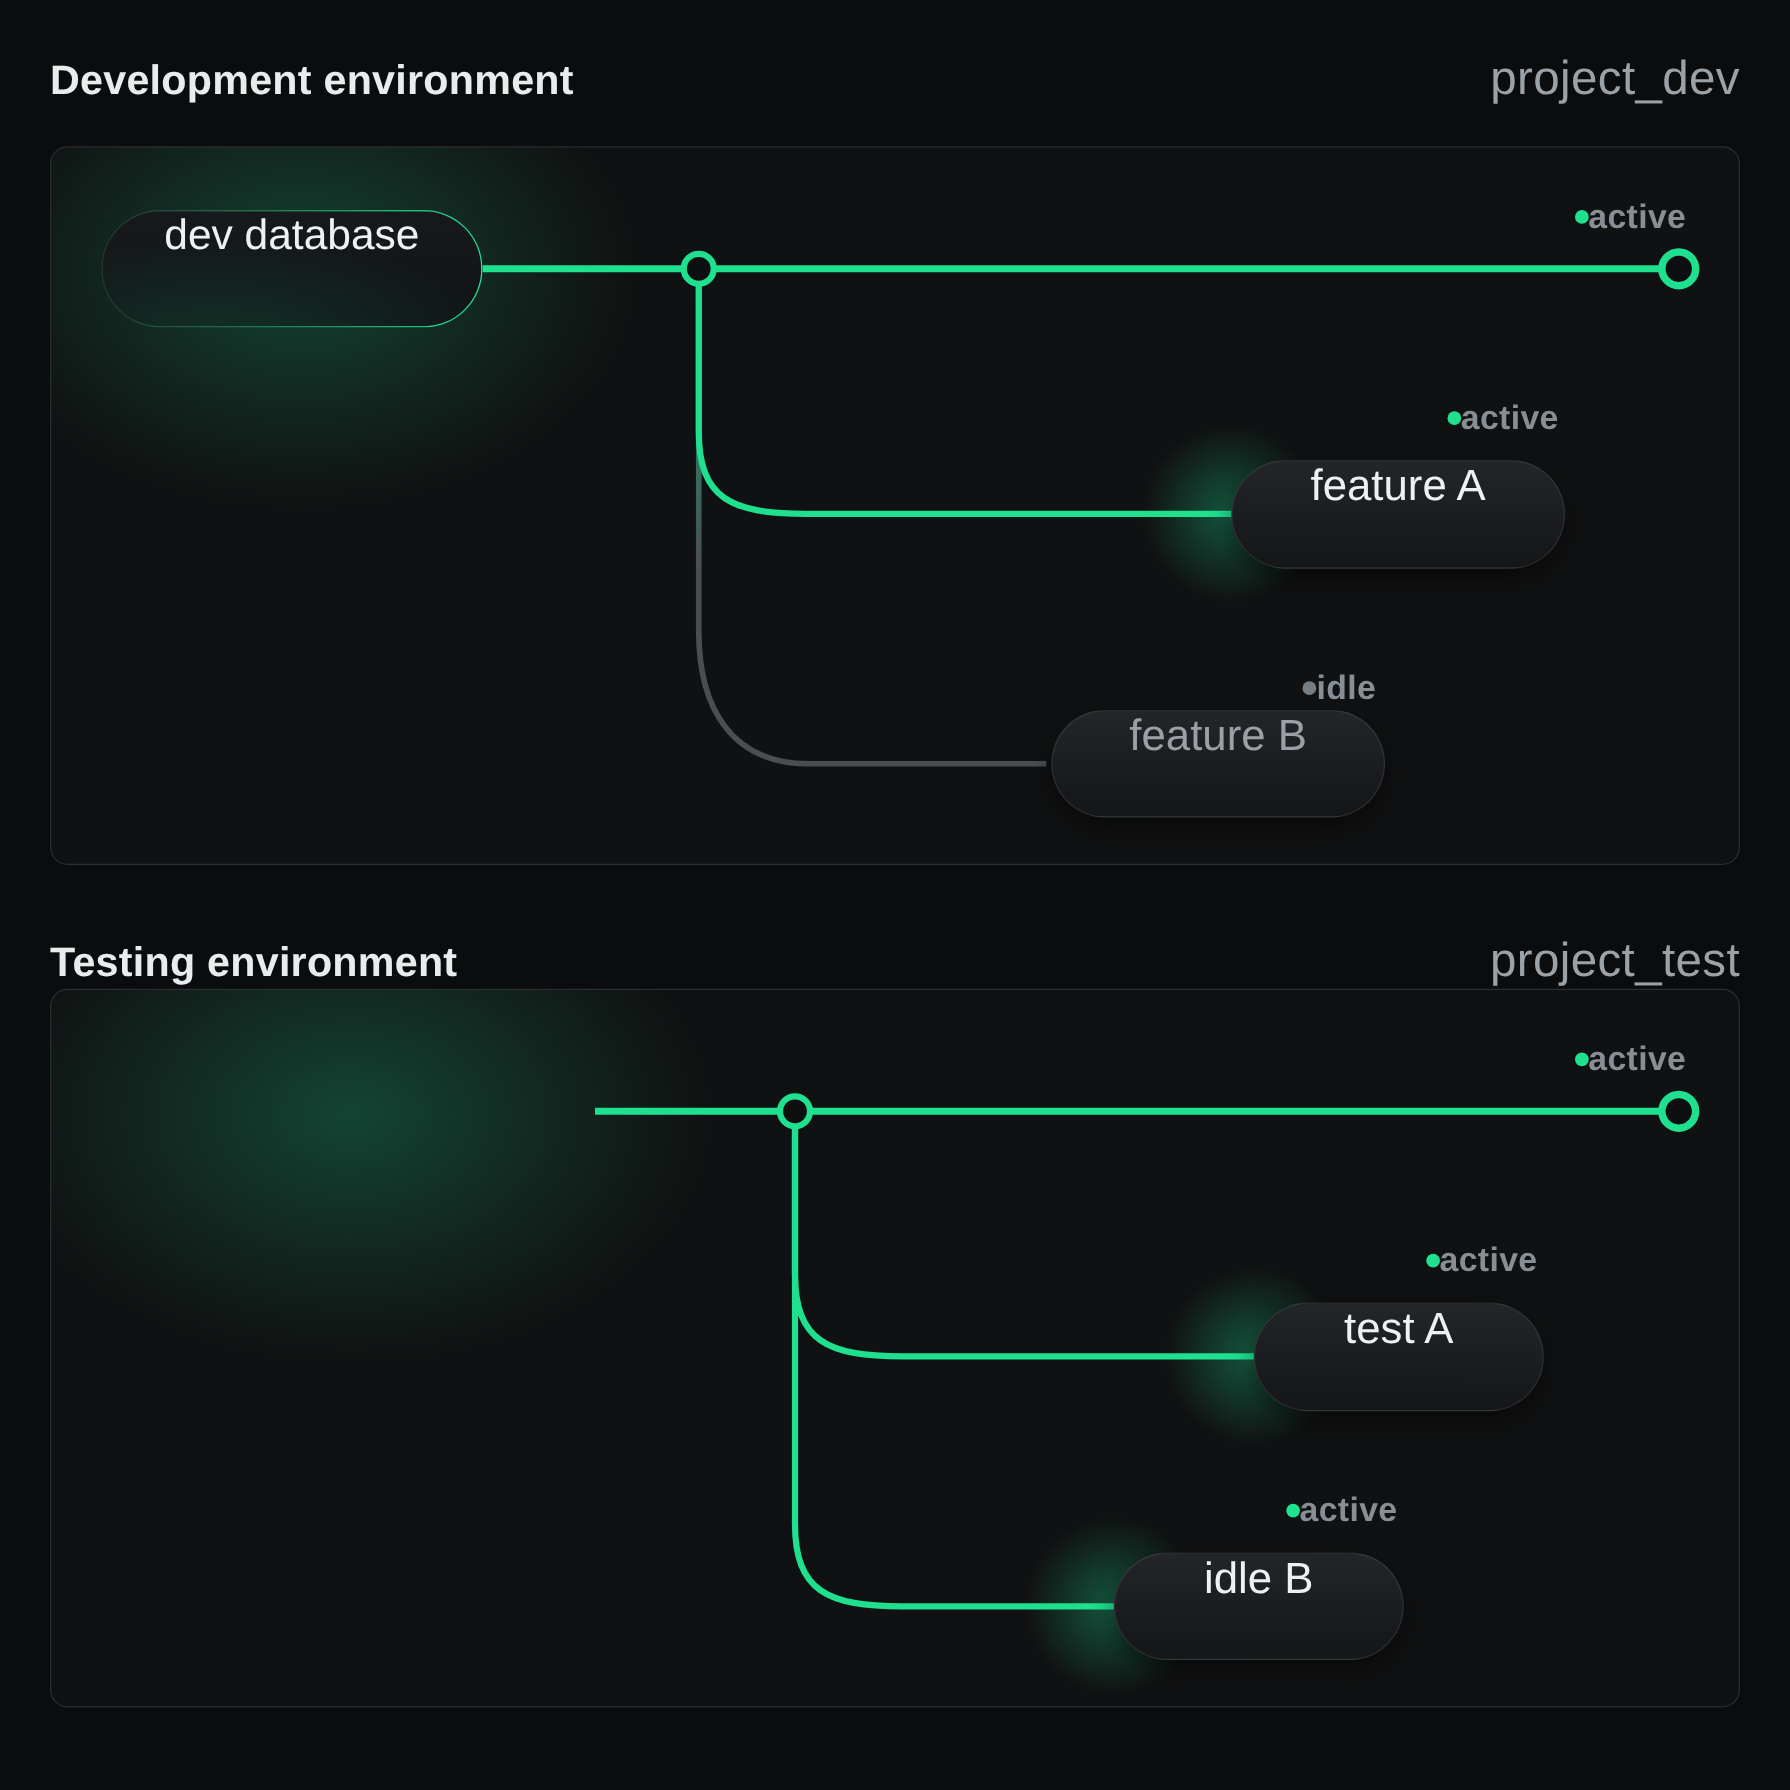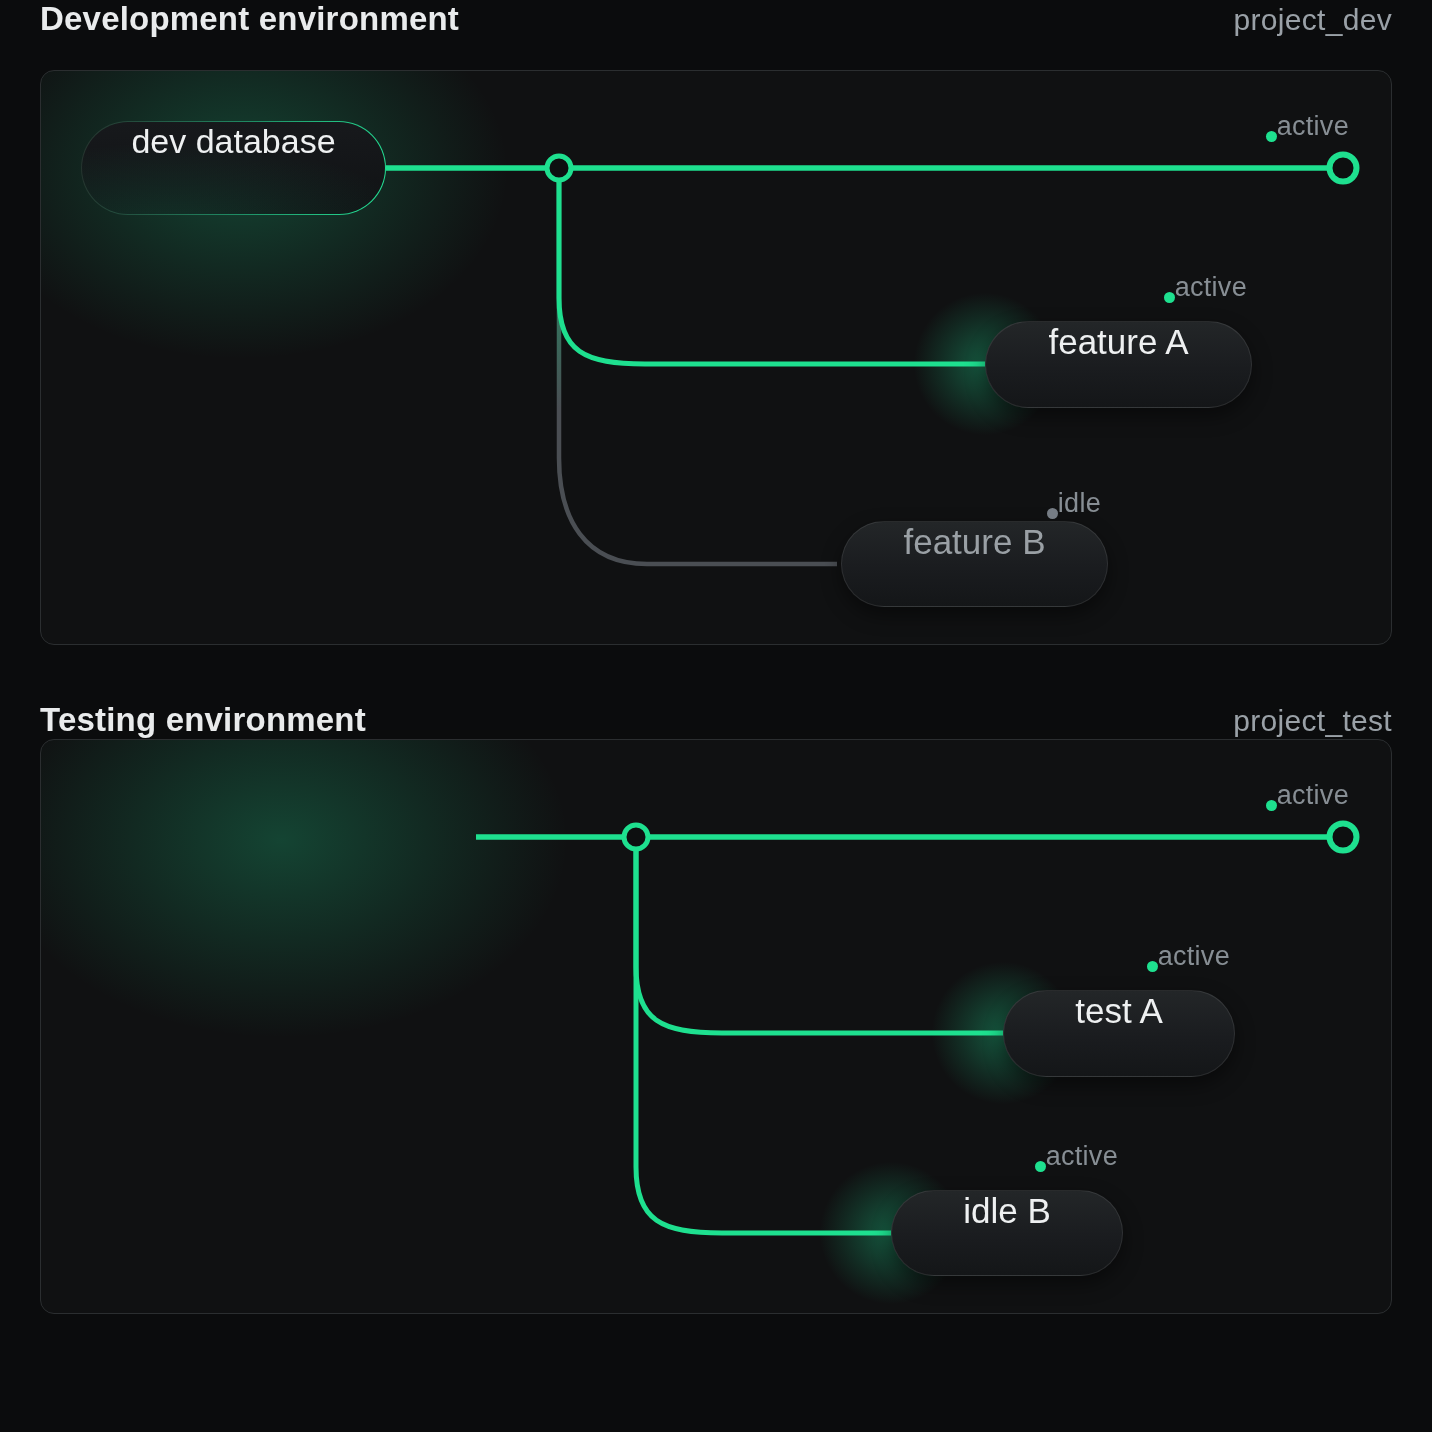--- a/index.html
+++ b/index.html
@@ -17,27 +17,27 @@
   body{
     width:1432px;height:1432px;overflow:hidden;
     font-family:"Liberation Sans", sans-serif;
     color:var(--text-bright);
     position:relative;
   }
   .page{position:absolute;inset:0;padding:0 40px;}
   .env-header{
     display:flex;justify-content:space-between;align-items:baseline;
   }
-  .env-header--top{margin-bottom:32px;}
+  .env-header--top{margin-top:42px;margin-bottom:32px;}
   .env-header--bottom{margin-top:56px;}
   .env-title{
     font-size:33px;font-weight:700;color:#e9ebec;letter-spacing:.2px;
   }
   .project-name{
-    font-size:30px;font-weight:400;color:var(--text-dim);letter-spacing:.3px;
+    font-size:38px;font-weight:400;color:var(--text-dim);letter-spacing:.3px;
   }
   .panel{
     position:relative;width:1352px;height:575px;
     background:var(--panel-bg);
     border:1px solid var(--panel-border);
     border-radius:14px;
     overflow:hidden;
   }
   .lines{position:absolute;inset:0;}
   .glow{position:absolute;pointer-events:none;}
@@ -61,22 +61,22 @@
   }
   .pill--node{
     font-size:35px;
     border:1px solid rgba(255,255,255,0.09);
     border-radius:44px;
     background:linear-gradient(180deg,#232628 0%,#1a1c1f 55%,#141618 100%);
     box-shadow:0 8px 20px rgba(0,0,0,0.45);
   }
   .pill--idle{color:#9aa0a5;}
   .status{
-    position:absolute;display:flex;align-items:flex-end;
-    font-size:27px;color:var(--status-text);letter-spacing:.3px;
+    position:absolute;display:flex;align-items:center;
+    font-size:27px;color:var(--status-text);letter-spacing:.3px;font-weight:bold;
   }
   .status .dot{width:11px;height:11px;border-radius:50%;}
   .status--active .dot{background:var(--accent);}
   .status--idle .dot{background:#767d85;}
 </style>
 </head>
 <body>
 
 <div class="page">
 

